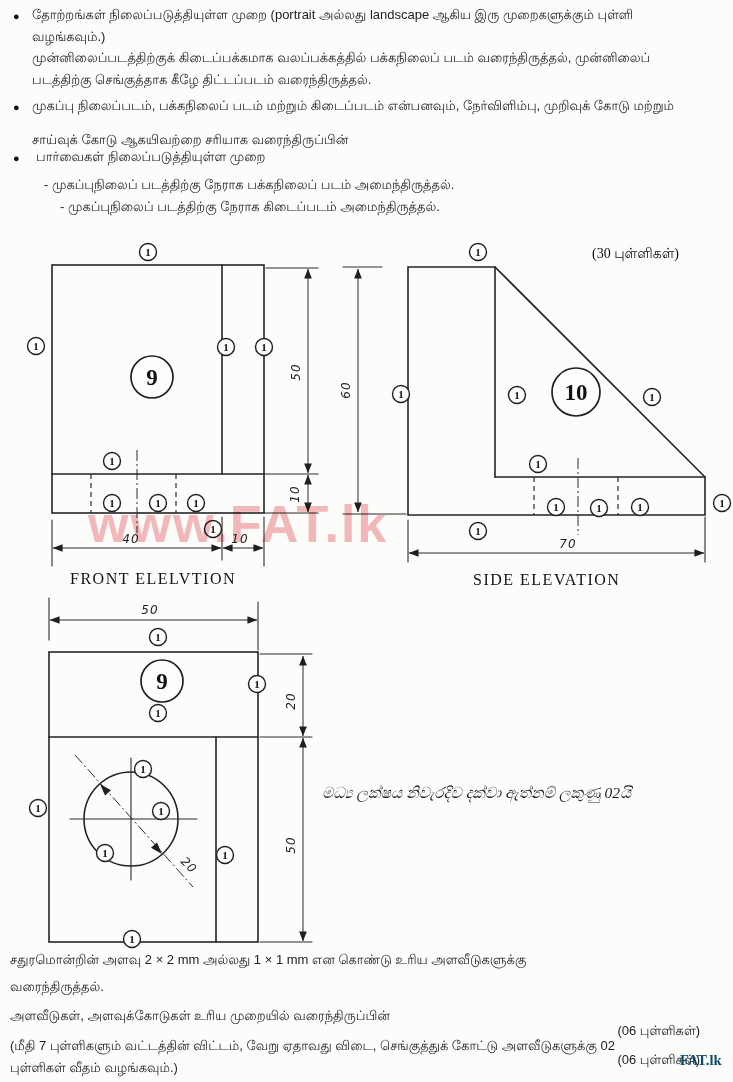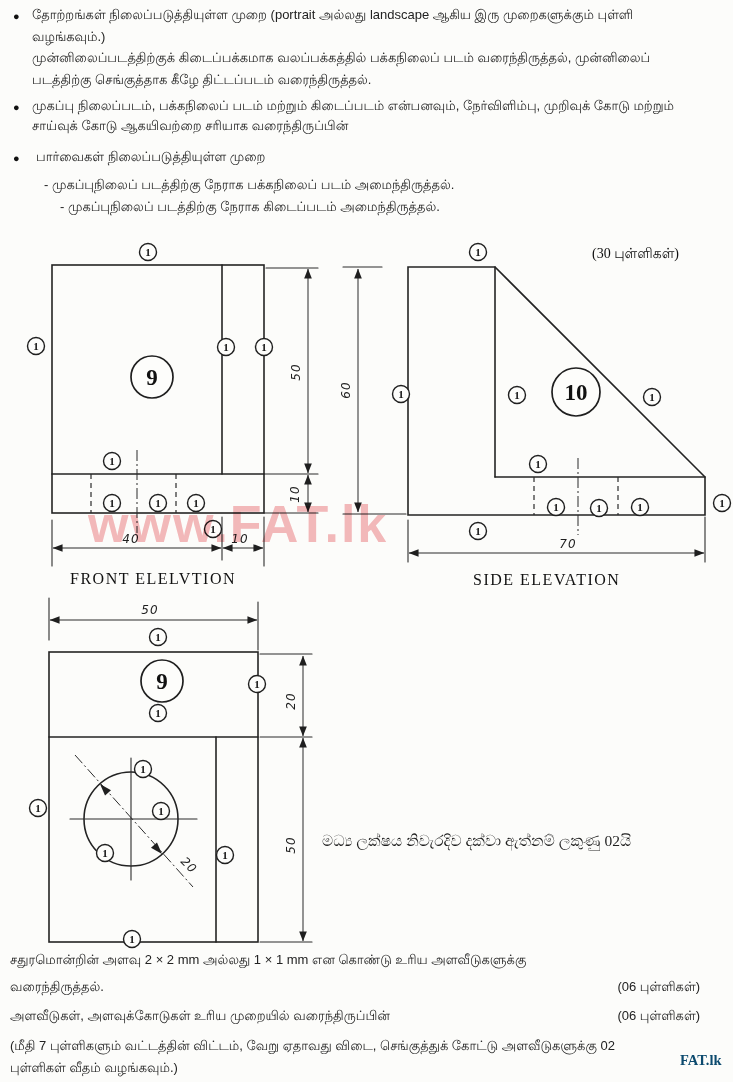--- a/index.html
+++ b/index.html
@@ -27,37 +27,37 @@
   .wm-center{
     left:88px;top:494px;font-size:52px;font-weight:bold;letter-spacing:2px;
     color:#ef9094;opacity:.62;mix-blend-mode:multiply;
     font-family:"Liberation Sans",sans-serif;z-index:5;
   }
   .wm-corner{
     left:680px;top:1052px;font-size:14.5px;font-weight:bold;
     color:#0c4a6e;font-family:"Liberation Serif",serif;z-index:5;
   }
   .sinhala{
-    left:322px;top:784px;width:408px;font-size:15.5px;
-    font-family:"Liberation Serif",serif;color:#1e1e1e;white-space:nowrap;margin-top:48px;
-  }
-  .marks-right{position:absolute;right:33px;}
+    left:322px;top:784px;width:408px;font-style:italic;font-size:15.5px;
+    font-family:"Liberation Serif",serif;color:#1e1e1e;white-space:nowrap;
+  }
+  .marks-right{position:absolute;right:33px;margin-top:44px;}
 </style>
 </head>
 <body>
 
 <div class="abs bullet" style="left:13px;top:10px">●</div>
 <div class="abs tl" style="left:32px;top:5px">தோற்றங்கள் நிலைப்படுத்தியுள்ள முறை (portrait அல்லது landscape ஆகிய இரு முறைகளுக்கும் புள்ளி</div>
 <div class="abs tl" style="left:32px;top:27px">வழங்கவும்.)</div>
 <div class="abs tl" style="left:32px;top:48px">முன்னிலைப்படத்திற்குக் கிடைப்பக்கமாக வலப்பக்கத்தில் பக்கநிலைப் படம் வரைந்திருத்தல், முன்னிலைப்</div>
 <div class="abs tl" style="left:32px;top:70px">படத்திற்கு செங்குத்தாக கீழே திட்டப்படம் வரைந்திருத்தல்.</div>
 
 <div class="abs bullet" style="left:13px;top:101px">●</div>
 <div class="abs tl" style="left:32px;top:96px">முகப்பு நிலைப்படம், பக்கநிலைப் படம் மற்றும் கிடைப்படம் என்பனவும், நேர்விளிம்பு, முறிவுக் கோடு மற்றும்</div>
-<div class="abs tl" style="left:32px;top:116px">சாய்வுக் கோடு ஆகயிவற்றை சரியாக வரைந்திருப்பின்</div>
+<div class="abs tl" style="left:32px;top:130px">சாய்வுக் கோடு ஆகயிவற்றை சரியாக வரைந்திருப்பின்</div>
 
 <div class="abs bullet" style="left:13px;top:152px">●</div>
 <div class="abs tl" style="left:36px;top:147px">பார்வைகள் நிலைப்படுத்தியுள்ள முறை</div>
 <div class="abs tl" style="left:44px;top:175px">- முகப்புநிலைப் படத்திற்கு நேராக பக்கநிலைப் படம் அமைந்திருத்தல்.</div>
 <div class="abs tl" style="left:60px;top:197px">- முகப்புநிலைப் படத்திற்கு நேராக கிடைப்படம் அமைந்திருத்தல்.</div>
 
 <svg width="733" height="1082" viewBox="0 0 733 1082">
   <defs>
     <marker id="ah" viewBox="0 0 10 8" refX="9.2" refY="4" markerWidth="11" markerHeight="9" orient="auto-start-reverse">
       <path d="M0.5,0.5 L9.5,4 L0.5,7.5 Z" fill="#1f1f1f"></path>

